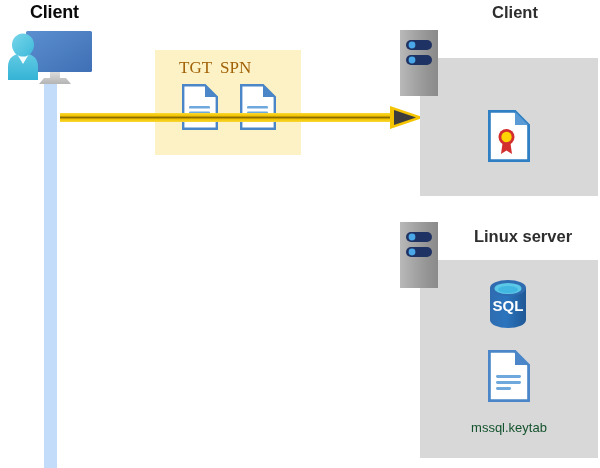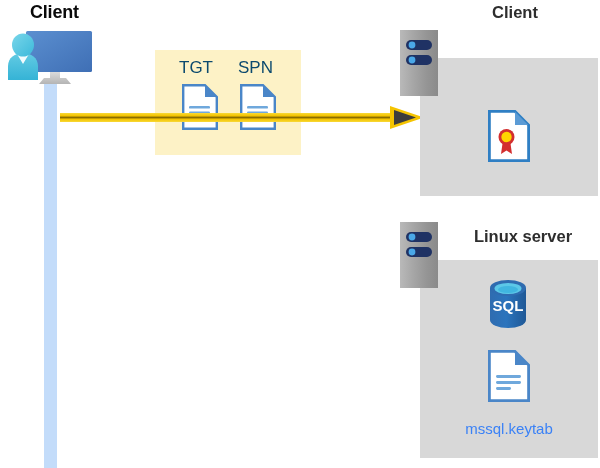--- a/index.html
+++ b/index.html
@@ -80,26 +80,27 @@
     top: 50px;
     width: 146px;
     height: 105px;
     background: #fdf2c6;
   }
 
   
   .tok-label {
     position: absolute;
     font-size: 17px;
-    color: #0c4a6e;
+    color: #a16207;
     font-weight: normal;
     white-space: nowrap;
+    font-family: Liberation Serif, serif;
   }
   .tok-tgt { left: 179px; top: 58px; }
-  .tok-spn { left: 238px; top: 58px; }
+  .tok-spn { left: 220px; top: 58px; }
 
   
   .doc-tgt { position: absolute; left: 182px; top: 84px; width: 36px; height: 46px; }
   .doc-spn { position: absolute; left: 240px; top: 84px; width: 36px; height: 46px; }
 
   
   .arrow-wrap {
     position: absolute;
     left: 60px;
     top: 104px;
@@ -124,22 +125,22 @@
   .cert-icon { position: absolute; left: 488px; top: 110px; width: 42px; height: 52px; }
   .sql-icon  { position: absolute; left: 483px; top: 278px; width: 50px; height: 52px; }
   .key-icon  { position: absolute; left: 488px; top: 350px; width: 42px; height: 52px; }
 
   .keytab-label {
     position: absolute;
     left: 420px;
     top: 420px;
     width: 178px;
     text-align: center;
-    font-size: 15px;
-    color: #3b82f6;
+    font-size: 13px;
+    color: #14532d;
     white-space: nowrap;
   }
 </style>
 </head>
 <body>
 
 <div id="canvas">
 
   <div class="lifeline"></div>
 

